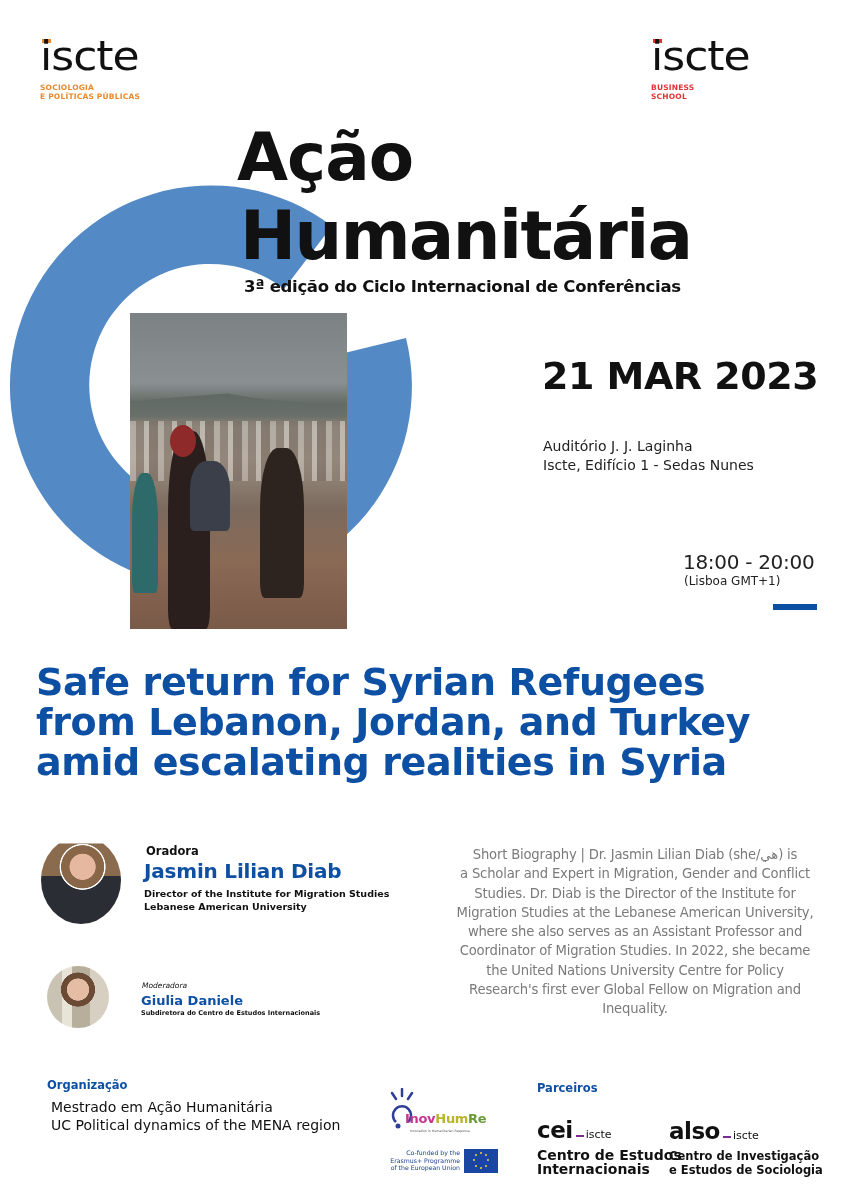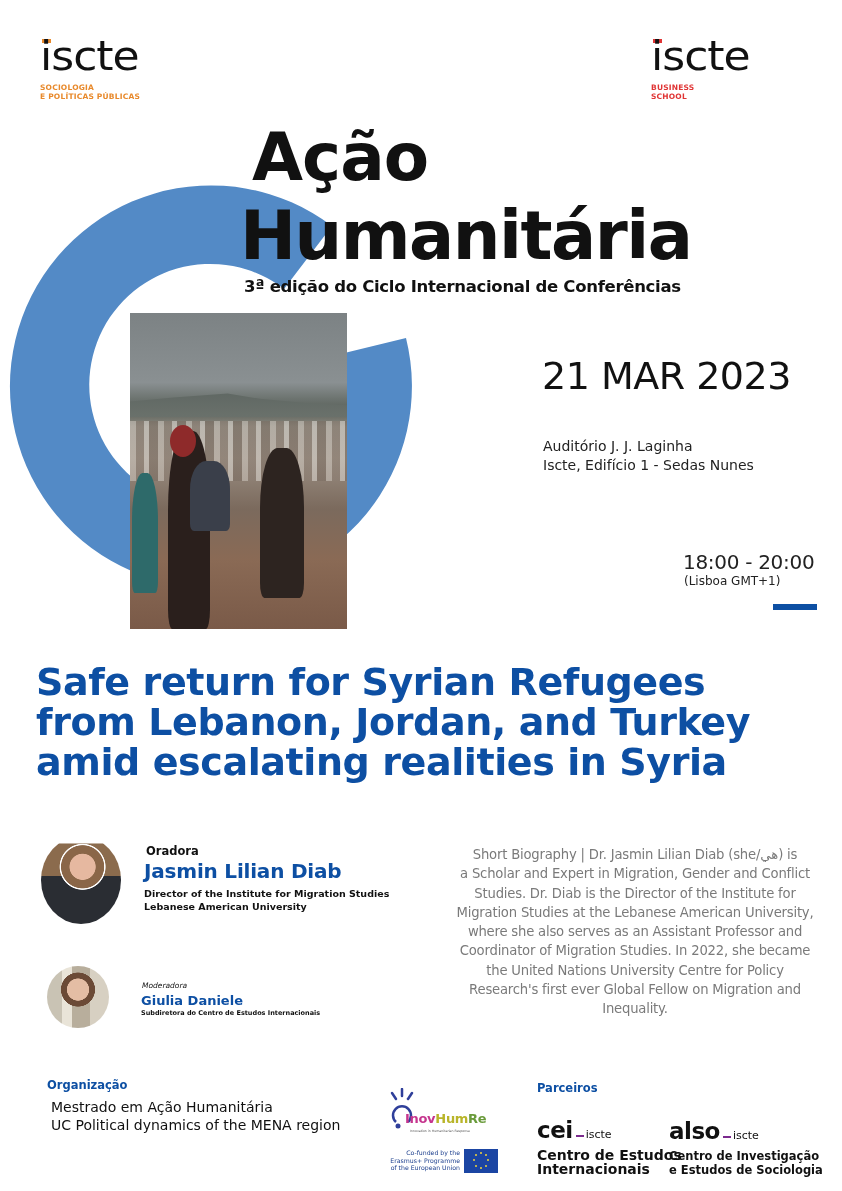--- a/index.html
+++ b/index.html
@@ -14,35 +14,35 @@
   .logo-bar { position:absolute; height:4px; width:9px; top:3px; }
   .logo-text { font-size:44px; line-height:40px; position:relative; top:0; transform:scaleY(0.92); display:block; }
   .logo-sub { font-size:7.5px; font-weight:bold; line-height:9px; margin-top:7px; letter-spacing:0.2px; }
   .logo-left .logo-sub { color:#e8892b; }
   .logo-right .logo-sub { color:#e03434; }
 
   
   #ring { left:0; top:0; }
 
   
-  .title-1 { left:252px; top:118px; font-size:66px; font-weight:bold; line-height:80px; letter-spacing:-1px;text-align:center; }
+  .title-1 { left:237px; top:118px; font-size:66px; font-weight:bold; line-height:80px; letter-spacing:-1px;text-align:center; }
   .title-2 { left:240px; top:196px; font-size:67px; font-weight:bold; line-height:80px; letter-spacing:-1.5px; }
   .subtitle { left:244px; top:276px; font-size:16.5px; font-weight:bold; line-height:22px; letter-spacing:-0.3px; }
 
   
   .photo { left:130px; top:313px; width:217px; height:316px; overflow:hidden;
            background:linear-gradient(180deg,#7c8284 0%,#8a9092 22%,#6d7470 27%,#59605a 31%,#8f8a80 36%,#9a8e82 46%,#7b6a5d 62%,#8a6a55 78%,#7a5a48 100%); }
   .photo .hill { position:absolute; left:0; top:78px; width:100%; height:26px;
                  background:linear-gradient(180deg,#5f6763,#6a716b); clip-path:polygon(0 40%,20% 25%,45% 10%,60% 30%,80% 45%,100% 55%,100% 100%,0 100%); }
   .photo .camp { position:absolute; left:0; top:108px; width:100%; height:60px;
                  background:repeating-linear-gradient(90deg,#cfc8c0 0 6px,#8d7f74 6px 14px,#e0dcd6 14px 19px,#7b6d62 19px 28px); opacity:0.55; }
   .photo .fig { position:absolute; background:#2b2320; border-radius:40% 40% 10% 10%; }
 
   
-  .date { left:542px; top:352px; font-size:38px; line-height:48px; font-weight:normal; letter-spacing:-0.5px; color:#111; }
+  .date { left:542px; top:352px; font-size:38px; line-height:48px; font-weight:bold; letter-spacing:-0.5px; color:#111; }
   .venue { left:543px; top:437px; font-size:14px; line-height:19px; color:#222; }
   .time { left:683px; top:550px; font-size:20px; line-height:24px; color:#222; letter-spacing:-0.3px; }
   .tz { left:684px; top:574px; font-size:12px; line-height:15px; color:#222; }
   .accent-bar { left:773px; top:604px; width:44px; height:6px; background:#0d4fa3; }
 
   
   .headline { left:36px; top:662px; width:790px; font-size:38px; line-height:40px; font-weight:bold; color:#0d4fa3; letter-spacing:-0.4px; }
 
   
   .avatar { border-radius:50%; overflow:hidden; }

